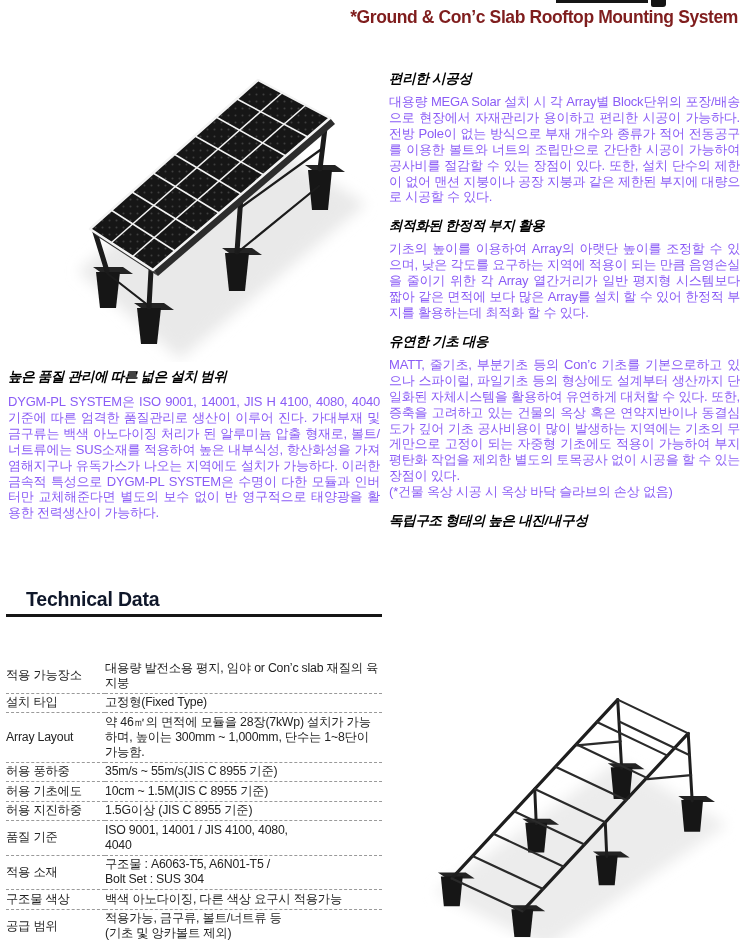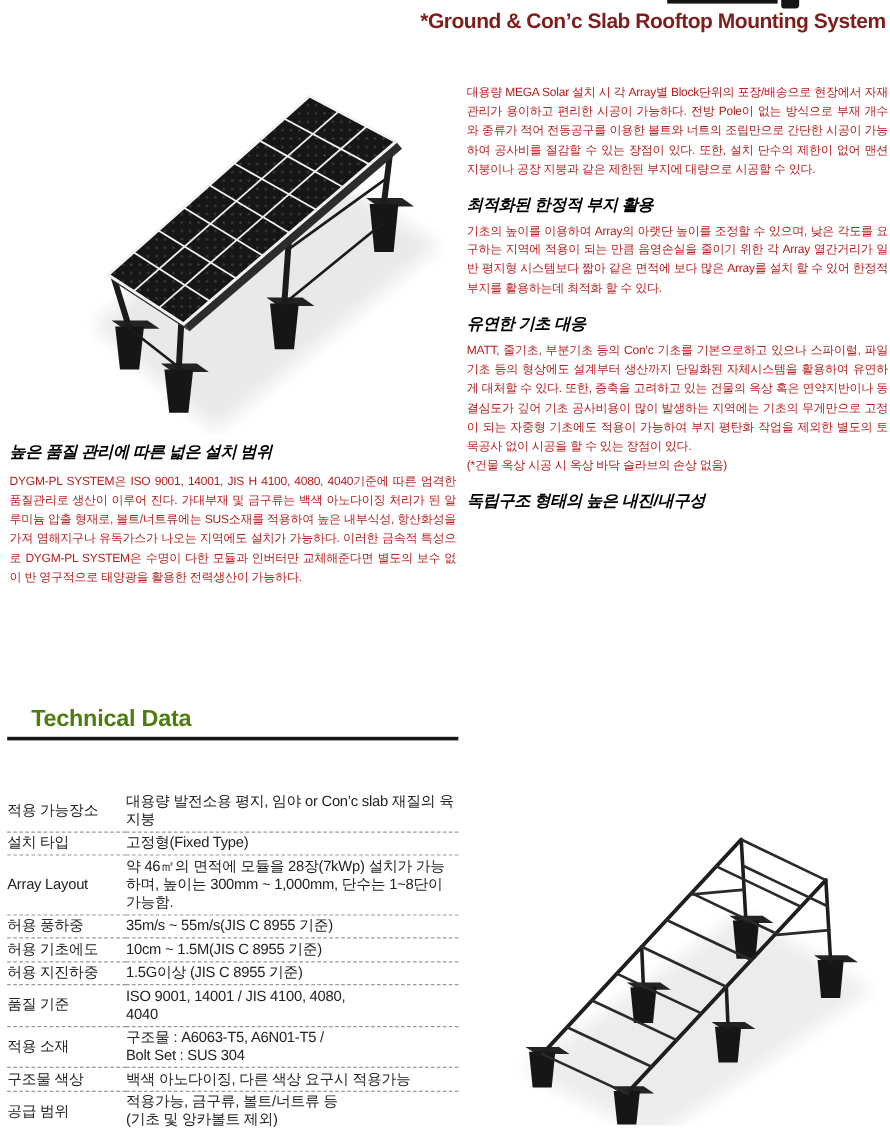--- a/index.html
+++ b/index.html
@@ -22,29 +22,29 @@
   .solar-img { position:absolute; left:8px; top:56px; width:370px; height:306px; }
   .frame-img { position:absolute; left:406px; top:642px; width:330px; height:296px; }
 
   .right-col { position:absolute; left:389px; top:70px; width:351px; }
   .sec { margin-bottom:12px; }
   .sec-h {
     font-size:13.5px; font-weight:700; font-style:italic; color:#000;
     margin-bottom:6px; letter-spacing:-0.3px;
   }
   .sec-b {
-    font-size:10px; line-height:15.9px; color:#b91c1c;
+    font-size:13px; line-height:15.9px; color:#8b5cf6;
     text-align:justify; white-space:pre-line; letter-spacing:-0.2px;
   }
 
   .quality { position:absolute; left:8px; top:368px; width:372px; }
   .quality .sec-h { margin-bottom:8px; }
 
   .tech { position:absolute; left:6px; top:588px; width:376px; }
-  .tech-h { font-size:19.5px; font-weight:700; color:#4d7c0f; margin-left:20px; letter-spacing:-0.2px; }
+  .tech-h { font-size:19.5px; font-weight:700; color:#0f172a; margin-left:20px; letter-spacing:-0.2px; }
   .tech-rule { height:3px; background:#161616; margin-top:3px; }
   table.spec { width:100%; border-collapse:collapse; table-layout:fixed;margin-top:42px; }
   table.spec td {
     font-size:12.3px; line-height:15px; color:#232323;
     border-bottom:1px dashed #9a9a9a; padding:1.5px 0 2px 0;
     vertical-align:middle; letter-spacing:-0.2px;
   }
   td.lbl { width:99px; padding-left:12px; }
   td.val { white-space:pre-line; }
 </style>
@@ -103,20 +103,21 @@
       <line x1="145" y1="117" x2="211" y2="157"></line>
       <line x1="124" y1="136" x2="189" y2="176"></line>
       <line x1="103" y1="154" x2="167" y2="195"></line>
       <line x1="274" y1="37" x2="103" y2="187"></line>
       <line x1="298" y1="49" x2="124" y2="201"></line>
     </g>
   </svg>
 
   <div class="right-col">
     <div class="sec">
+      <div class="sec-h">편리한 시공성</div>
       <div class="sec-b">대용량 MEGA Solar 설치 시 각 Array별 Block단위의 포장/배송으로 현장에서 자재관리가 용이하고 편리한 시공이 가능하다. 전방 Pole이 없는 방식으로 부재 개수와 종류가 적어 전동공구를 이용한 볼트와 너트의 조립만으로 간단한 시공이 가능하여 공사비를 절감할 수 있는 장점이 있다. 또한, 설치 단수의 제한이 없어 맨션 지붕이나 공장 지붕과 같은 제한된 부지에 대량으로 시공할 수 있다.</div>
     </div>
     <div class="sec">
       <div class="sec-h">최적화된 한정적 부지 활용</div>
       <div class="sec-b">기초의 높이를 이용하여 Array의 아랫단 높이를 조정할 수 있으며, 낮은 각도를 요구하는 지역에 적용이 되는 만큼 음영손실을 줄이기 위한 각 Array 열간거리가 일반 평지형 시스템보다 짧아 같은 면적에 보다 많은 Array를 설치 할 수 있어 한정적 부지를 활용하는데 최적화 할 수 있다.</div>
     </div>
     <div class="sec">
       <div class="sec-h">유연한 기초 대응</div>
       <div class="sec-b">MATT, 줄기초, 부분기초 등의 Con’c 기초를 기본으로하고 있으나 스파이럴, 파일기초 등의 형상에도 설계부터 생산까지 단일화된 자체시스템을 활용하여 유연하게 대처할 수 있다. 또한, 증축을 고려하고 있는 건물의 옥상 혹은 연약지반이나 동결심도가 깊어 기초 공사비용이 많이 발생하는 지역에는 기초의 무게만으로 고정이 되는 자중형 기초에도 적용이 가능하여 부지 평탄화 작업을 제외한 별도의 토목공사 없이 시공을 할 수 있는 장점이 있다.
 (*건물 옥상 시공 시 옥상 바닥 슬라브의 손상 없음)</div>

